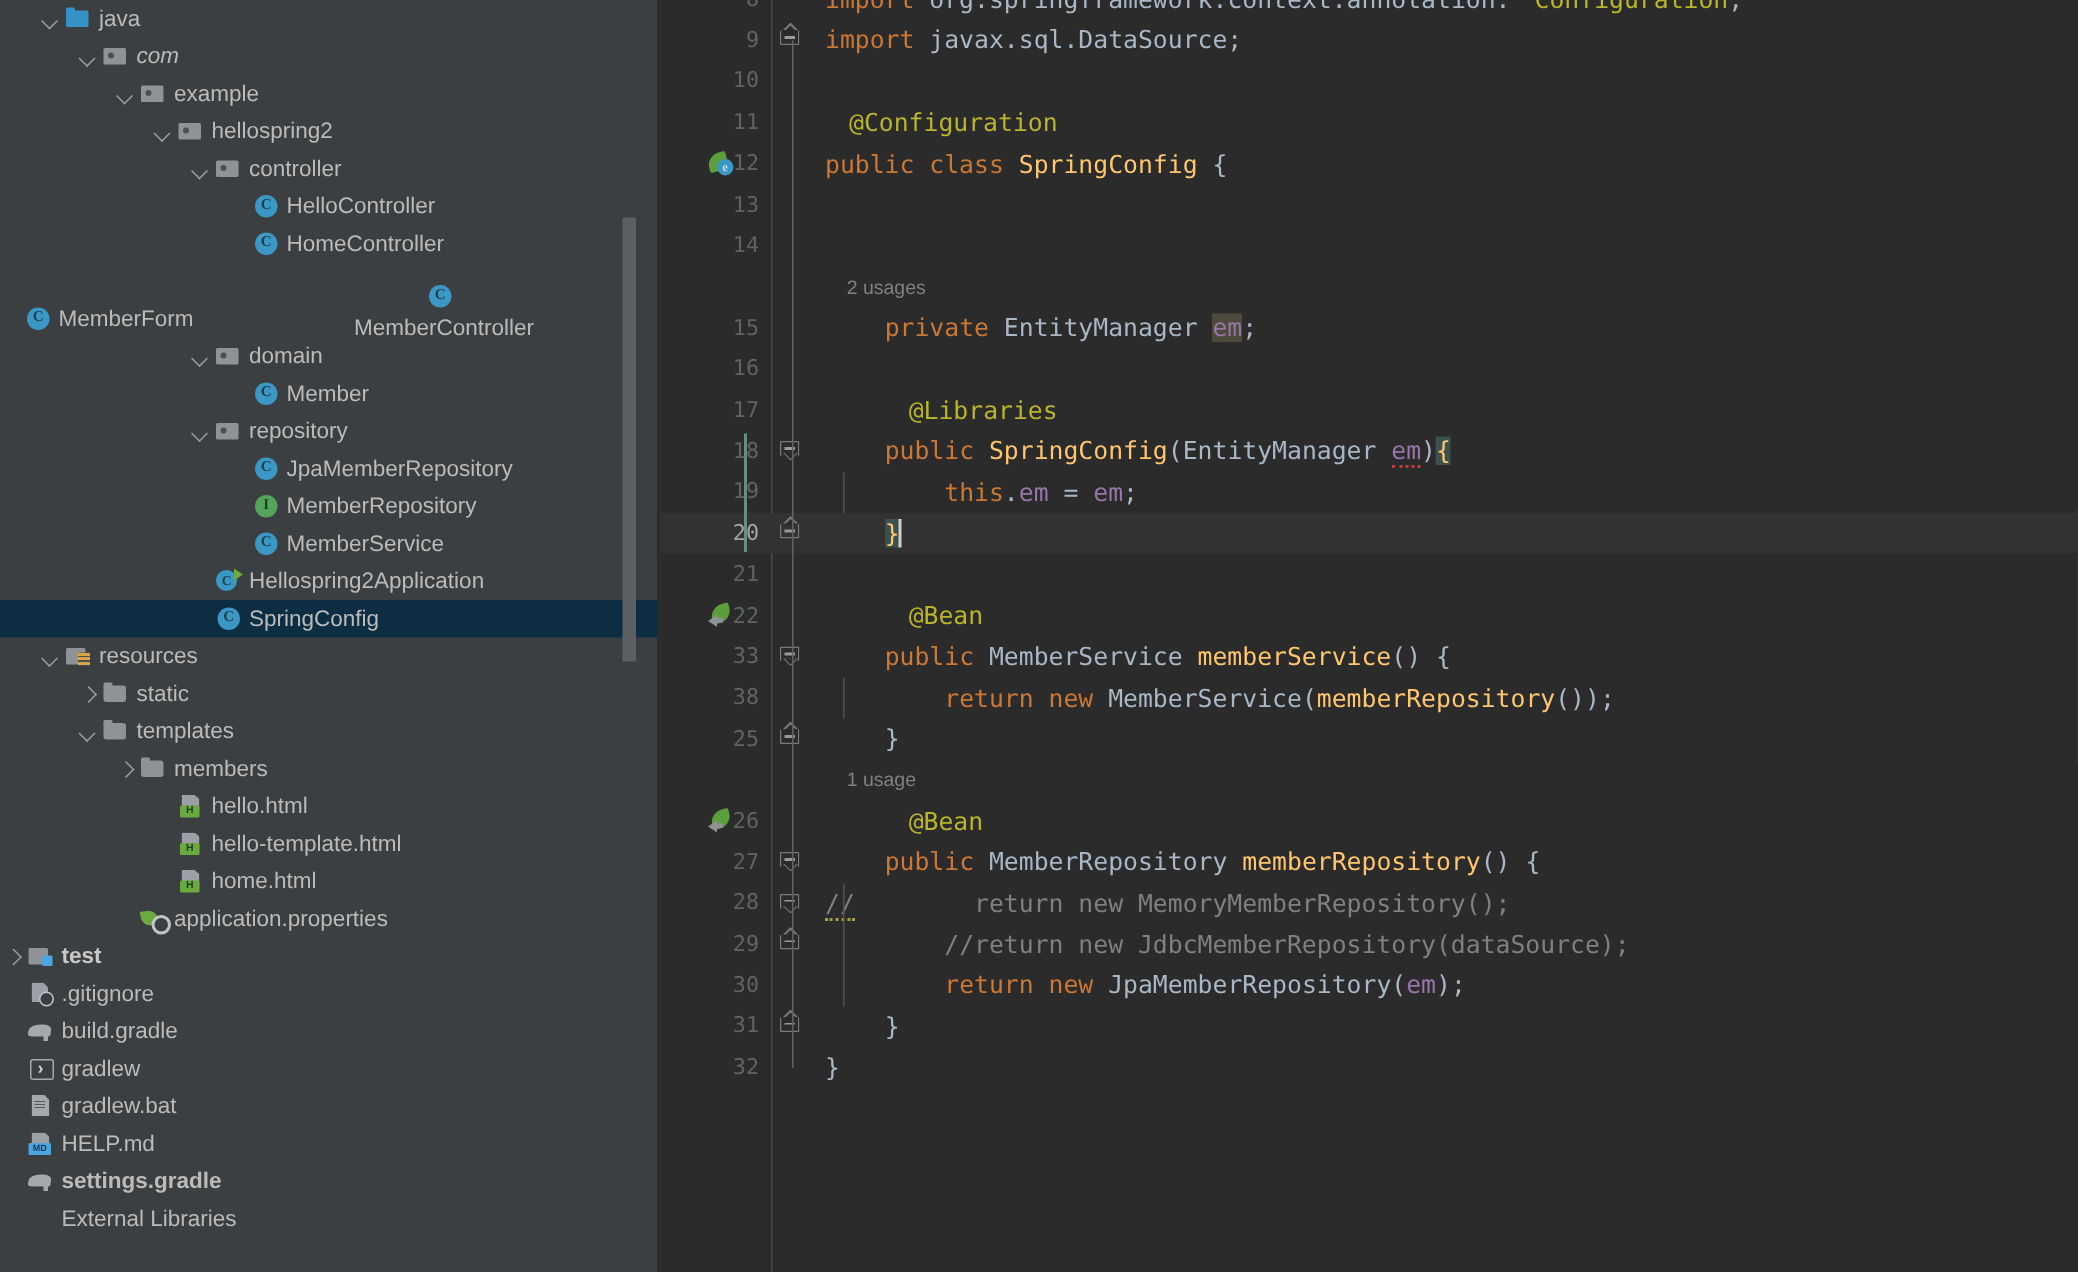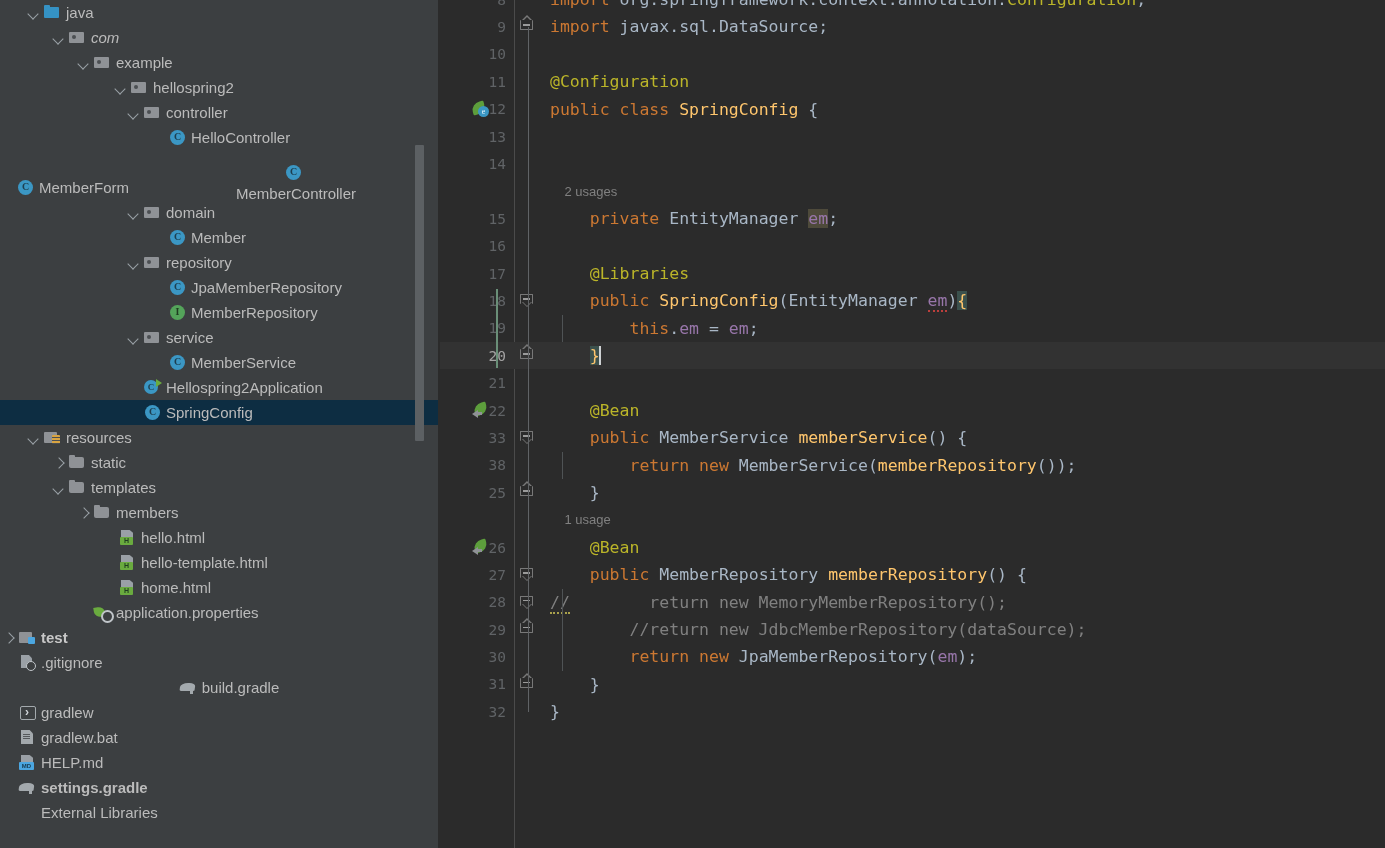--- a/index.html
+++ b/index.html
@@ -573,21 +573,21 @@
 
   
   .iguide {
     position: absolute;
     width: 1px;
     background: #4f5355;
   }
 
   
   .kw   { color: #cc7832; }
-  .ann  { color: #bbb529; }
+  .ann  { color: #bbb529; margin-left: 16px; }
   .typ  { color: #a9b7c6; }
   .fn   { color: #ffc66d; }
   .cmt  { color: #808080; }
   .fld  { color: #9876aa; }
   .pln  { color: #a9b7c6; }
   .brace-hl { background: #3b514d; color: #ffc66d; }
   .field-hl { background: #4e4a3b; color: #9876aa; }
   .squiggle {
     border-bottom: 2px dotted #bc3f3c;
     padding-bottom: 0px;
@@ -619,35 +619,40 @@
         <div class="node" style="padding-left: 52px; font-style: italic;">
           <span class="arrow down"></span>
           <span class="ico pkg"></span>
           <span class="label">com</span>
         </div>
         <div class="node" style="padding-left: 77px;">
           <span class="arrow down"></span>
           <span class="ico pkg"></span>
           <span class="label">example</span>
         </div>
-        <div class="node" style="padding-left: 102px; margin-left: 12px;">
+        <div class="node" style="padding-left: 102px;">
           <span class="arrow down"></span>
           <span class="ico pkg"></span>
           <span class="label">hellospring2</span>
         </div>
         <div class="node" style="padding-left: 127px;">
           <span class="arrow down"></span>
           <span class="ico pkg"></span>
           <span class="label">controller</span>
         </div>
         <div class="node" style="padding-left: 152px;">
           <span class="arrow none"></span>
           <span class="ico cls"></span>
           <span class="label">HelloController</span>
         </div>
+        <div class="node" style="padding-left: 152px;">
+          <span class="arrow none"></span>
+          <span class="ico cls"></span>
+          <span class="label">HomeController</span>
+        </div>
         <div class="node" style="padding-left: 152px; flex-direction: column;">
           <span class="arrow none"></span>
           <span class="ico cls"></span>
           <span class="label">MemberController</span>
         </div>
         <div class="node" style="">
           <span class="arrow none"></span>
           <span class="ico cls"></span>
           <span class="label">MemberForm</span>
         </div>
@@ -668,25 +673,20 @@
         </div>
         <div class="node" style="padding-left: 152px;">
           <span class="arrow none"></span>
           <span class="ico cls"></span>
           <span class="label">JpaMemberRepository</span>
         </div>
         <div class="node" style="padding-left: 152px;">
           <span class="arrow none"></span>
           <span class="ico iface"></span>
           <span class="label">MemberRepository</span>
-        </div>
-        <div class="node" style="padding-left: 127px;">
-          <span class="arrow down"></span>
-          <span class="ico pkg"></span>
-          <span class="label">service</span>
         </div>
         <div class="node" style="padding-left: 152px;">
           <span class="arrow none"></span>
           <span class="ico cls"></span>
           <span class="label">MemberService</span>
         </div>
         <div class="node" style="padding-left: 127px;">
           <span class="arrow none"></span>
           <span class="ico clsrun">
             <span class="cletter">C</span>
@@ -742,21 +742,21 @@
         <div class="node bold" style="padding-left: 2px;">
           <span class="arrow right"></span>
           <span class="ico testfolder"></span>
           <span class="label">test</span>
         </div>
         <div class="node" style="padding-left: 2px;">
           <span class="arrow none"></span>
           <span class="ico git"></span>
           <span class="label">.gitignore</span>
         </div>
-        <div class="node" style="padding-left: 2px; justify-content: center;">
+        <div class="node" style="padding-left: 2px;">
           <span class="arrow none"></span>
           <span class="ico gradle"></span>
           <span class="label">build.gradle</span>
         </div>
         <div class="node" style="padding-left: 2px;">
           <span class="arrow none"></span>
           <span class="ico sh"></span>
           <span class="label">gradlew</span>
         </div>
         <div class="node" style="padding-left: 2px;">

